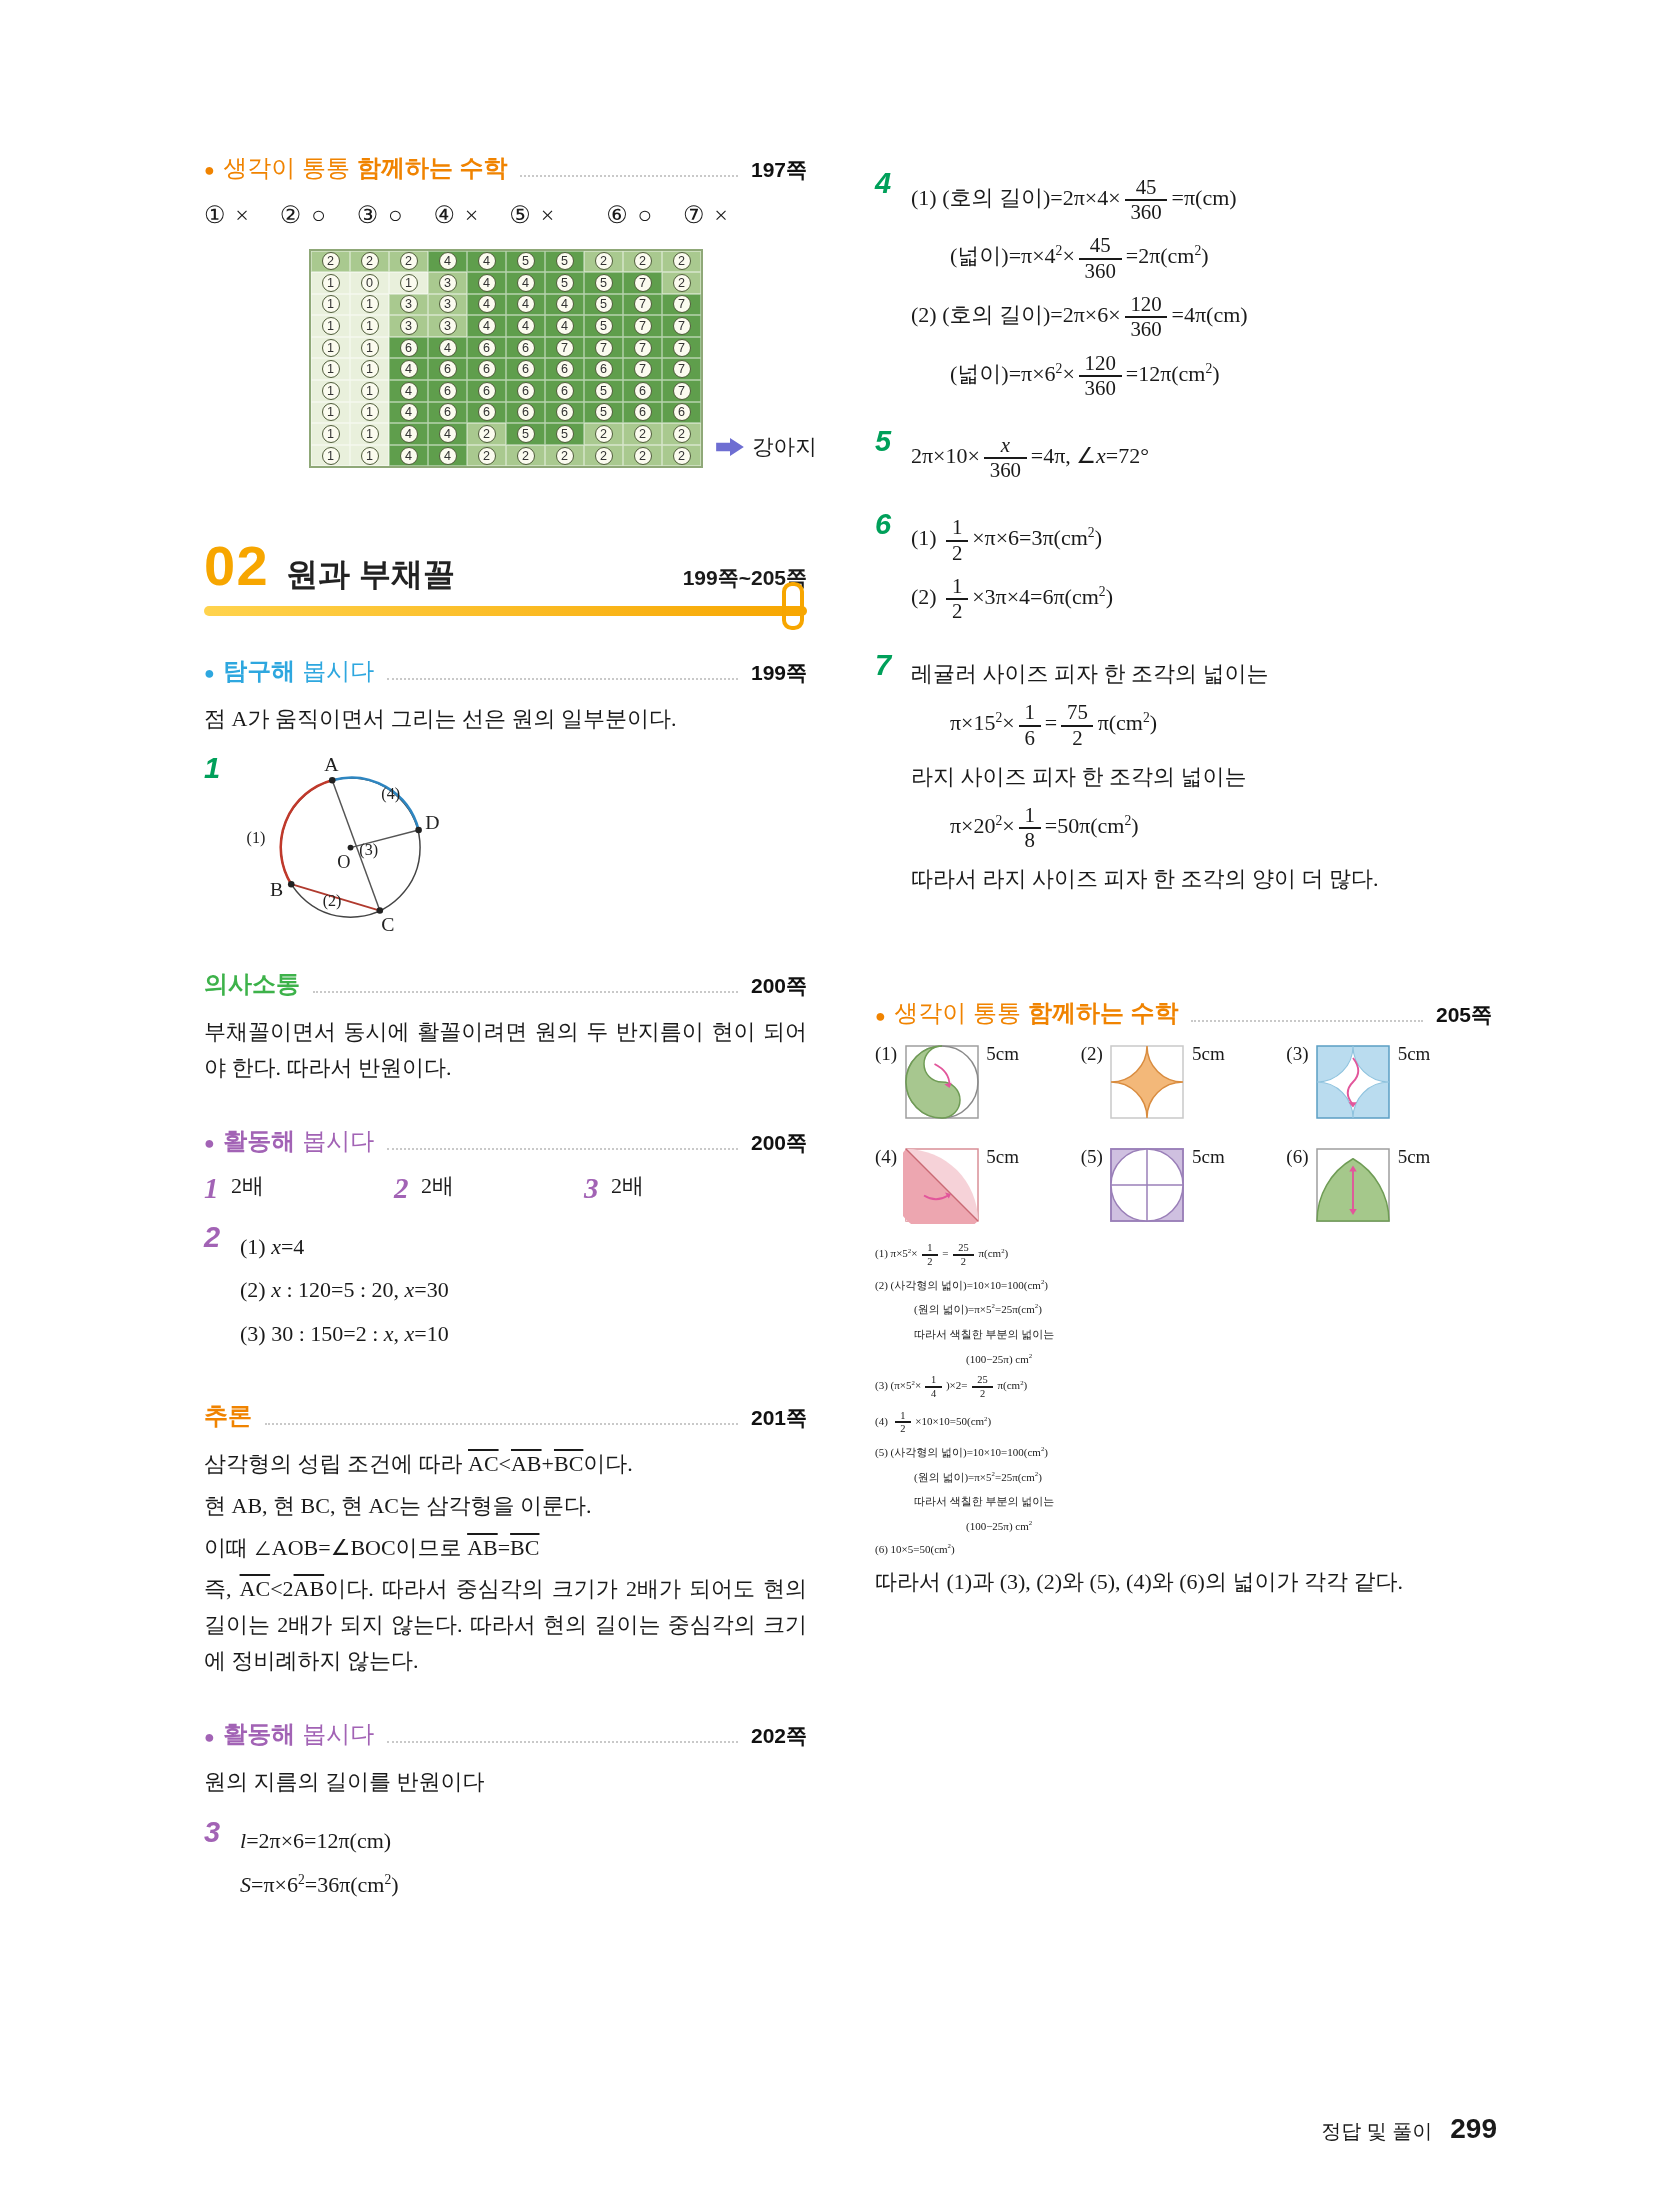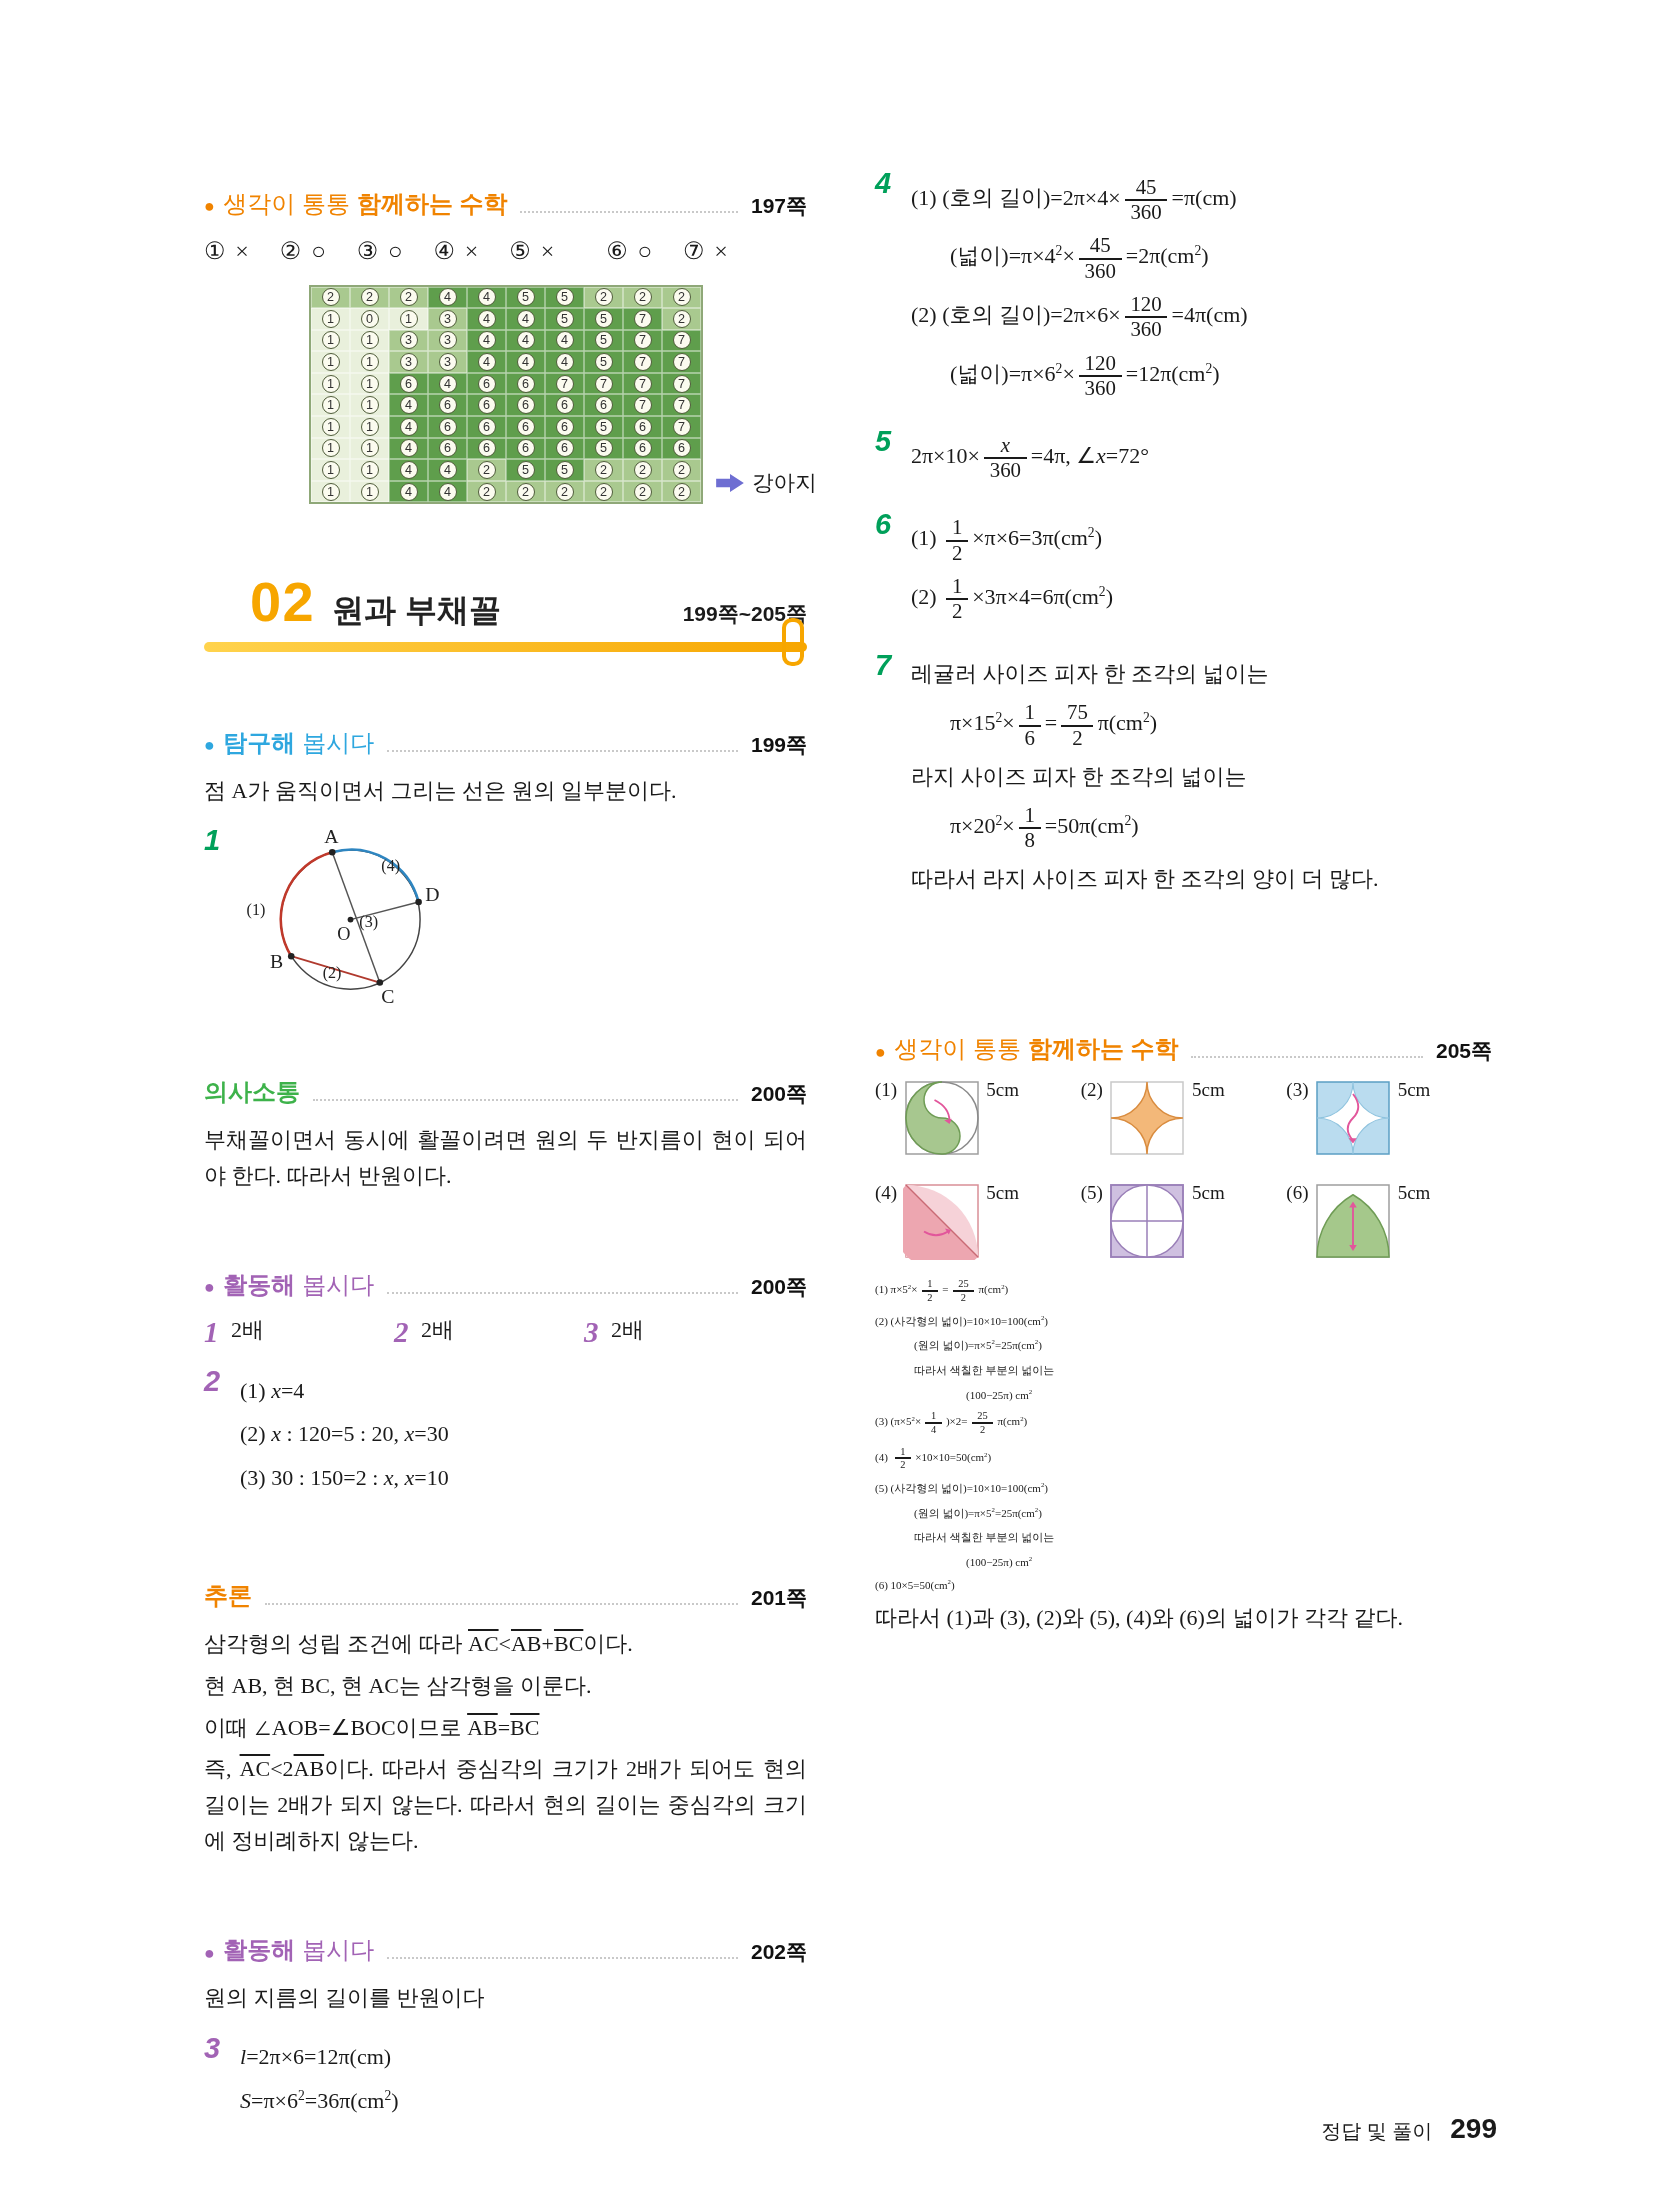--- a/index.html
+++ b/index.html
@@ -7,21 +7,21 @@
     width:1669px; height:2205px; position:relative; background:#ffffff;
     font-family:"Liberation Sans", sans-serif; color:#1a1a1a;
     overflow:hidden;
   }
   .col-left  { position:absolute; left:204px;  top:152px; width:603px; }
   .col-right { position:absolute; left:875px; top:152px; width:617px; }
 
   
   .sec-head { display:flex; align-items:flex-end; font-size:24px; margin:0 0 14px; }
   .bullet { font-size:18px; margin-right:8.4px; padding-bottom:2.8px; }
-  .sh-title { white-space:nowrap; font-weight:400;margin-top:36px; }
+  .sh-title { white-space:nowrap; font-weight:400; }
   .sh-title b { margin-left:7px; font-weight:800; }
   .sh-title.solid { font-weight:800; }
   .leader { flex:1; margin:0 12.6px 7px; border-bottom:2.8px dotted #c9c9c9; height:0; }
   .page-num { font-weight:800; font-size:21px; color:#111; white-space:nowrap; }
 
   .orange { color:#f08300; }
   .blue   { color:#2ea7df; }
   .green  { color:#3db24a; }
   .purple { color:#a263b5; }
   .t-green{ color:#00a05a; }
@@ -33,21 +33,21 @@
 
   
   .grid-wrap { display:flex; align-items:flex-end; margin:4.2px 0 0 105px; }
   .number-grid { display:grid; grid-template-columns:repeat(10,39px); grid-auto-rows:21.6px; border:2.1px solid #8fa878; background:#fff; }
   .gcell { display:flex; align-items:center; justify-content:center; box-shadow:inset 0 0 0 0.7px rgba(255,255,255,.55); }
   .gnum { width:18px; height:18px; border-radius:50%; background:#fbfbef; border:1.4px solid #4f5c3a; font-size:12.6px; line-height:16px; text-align:center; color:#333; box-sizing:border-box; }
   .grid-caption { display:flex; align-items:center; gap:8.4px; margin:0 0 7px 12.6px; font-size:21.6px; white-space:nowrap; font-family:"Liberation Serif", serif; }
 
   
   .chapter { display:flex; align-items:baseline; margin-top:70px; }
-  .ch-num { font-size:56px; font-weight:900; color:#f7a600; line-height:1; letter-spacing:1.4px;margin-left:46px; }
+  .ch-num { font-size:56px; font-weight:900; color:#f7a600; line-height:1; letter-spacing:1.4px; }
   .ch-title { font-size:32px; font-weight:800; margin-left:17px; color:#222; }
   .ch-pages { margin-left:auto; font-size:21px; font-weight:800; }
   .ch-bar { position:relative; height:9.8px; border-radius:5.6px; background:linear-gradient(90deg,#ffd34d,#f7a600); margin-top:8.4px; }
   .ch-clip { position:absolute; right:2.8px; top:-24px; width:14px; height:40px; border:4.9px solid #f7a600; border-radius:9.8px; }
 
   
   .body-text { font-size:22px; line-height:1.64; text-align:justify; margin:5.6px 0; font-family:"Liberation Serif", serif; }
   .prob { display:flex; margin:14px 0; }
   .pnum { flex:0 0 36px; font-size:29px; font-weight:800; font-style:italic; line-height:1.2; }
   .pbody { flex:1; font-size:22px; line-height:1.55; }

